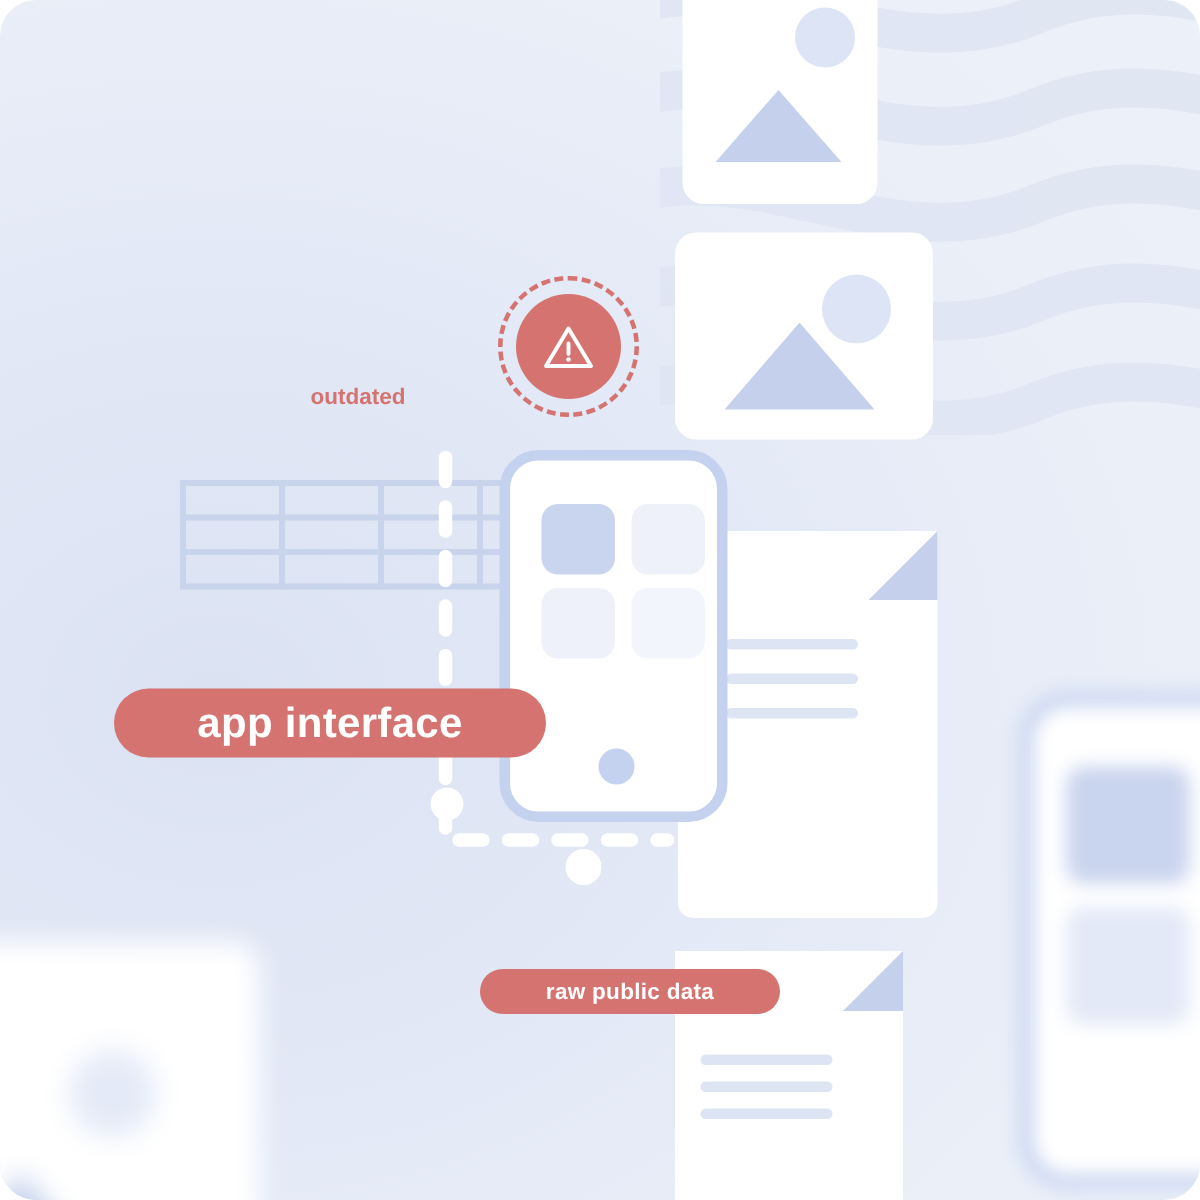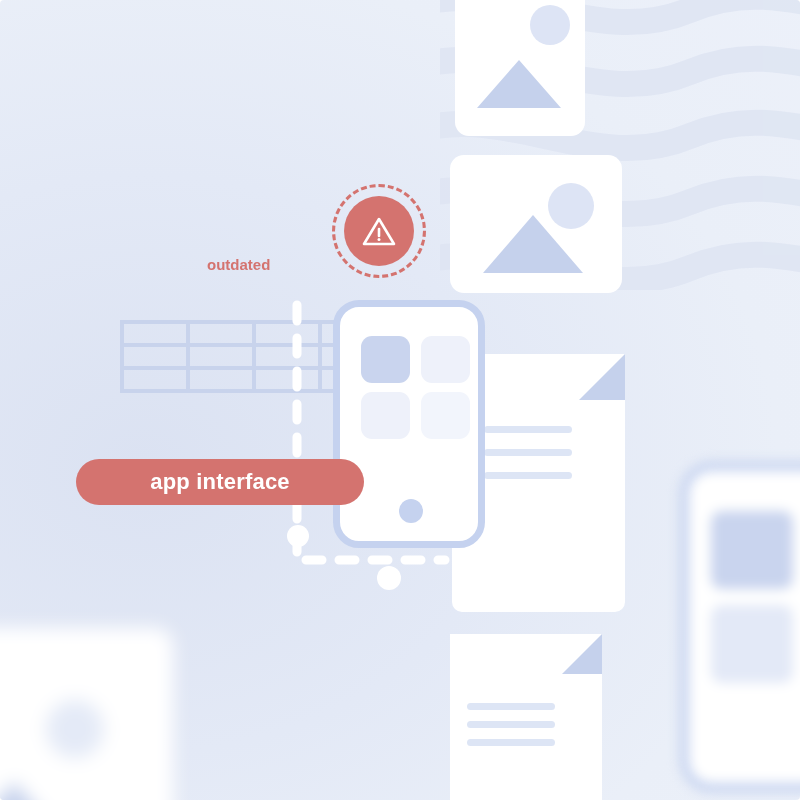--- a/index.html
+++ b/index.html
@@ -10,21 +10,21 @@
   }
   body {
     font-family: "Liberation Sans", sans-serif;
   }
 
   .canvas {
     position: relative;
     width: 800px;
     height: 800px;
     overflow: hidden;
-    border-radius: 4px;
+    border-radius: 24px;
     background:
       radial-gradient(120% 95% at 18% 58%, #dbe2f2 0%, #e3e9f6 38%, #eaeff8 66%, #edf1fa 100%);
   }
 
   
   .waves {
     position: absolute;
     top: -40px;
     right: -60px;
     width: 420px;
@@ -154,21 +154,21 @@
     background: #d4736f;
     color: #ffffff;
     border-radius: 999px;
     display: flex;
     align-items: center;
     justify-content: center;
     font-weight: bold;
     white-space: nowrap;
     box-sizing: border-box;
   }
-  .pill.lg { font-size: 22px; letter-spacing: .2px; }
+  .pill.lg { font-size: 28px; letter-spacing: .2px; }
   .pill.sm { font-size: 15px; letter-spacing: .2px; }
 
   .plain-label {
     position: absolute;
     color: #d4736f;
     font-weight: bold;
     font-size: 15px;
     white-space: nowrap;
   }
 
@@ -265,14 +265,15 @@
       <line x1="17" y1="13" x2="17" y2="20" stroke="#ffffff" stroke-width="2.6" stroke-linecap="round"></line>
       <circle cx="17" cy="23.6" r="1.5" fill="#ffffff"></circle>
     </svg>
   </div>
 
   <div class="plain-label" style="left:207px; top:256px;">outdated</div>
 
 
   <div class="pill lg" style="left:76px; top:459px; width:288px; height:46px;">app interface</div>
 
+  <div class="pill sm" style="left:320px; top:646px; width:200px; height:30px;">raw public data</div>
 
 </div>
 
 </body></html>

